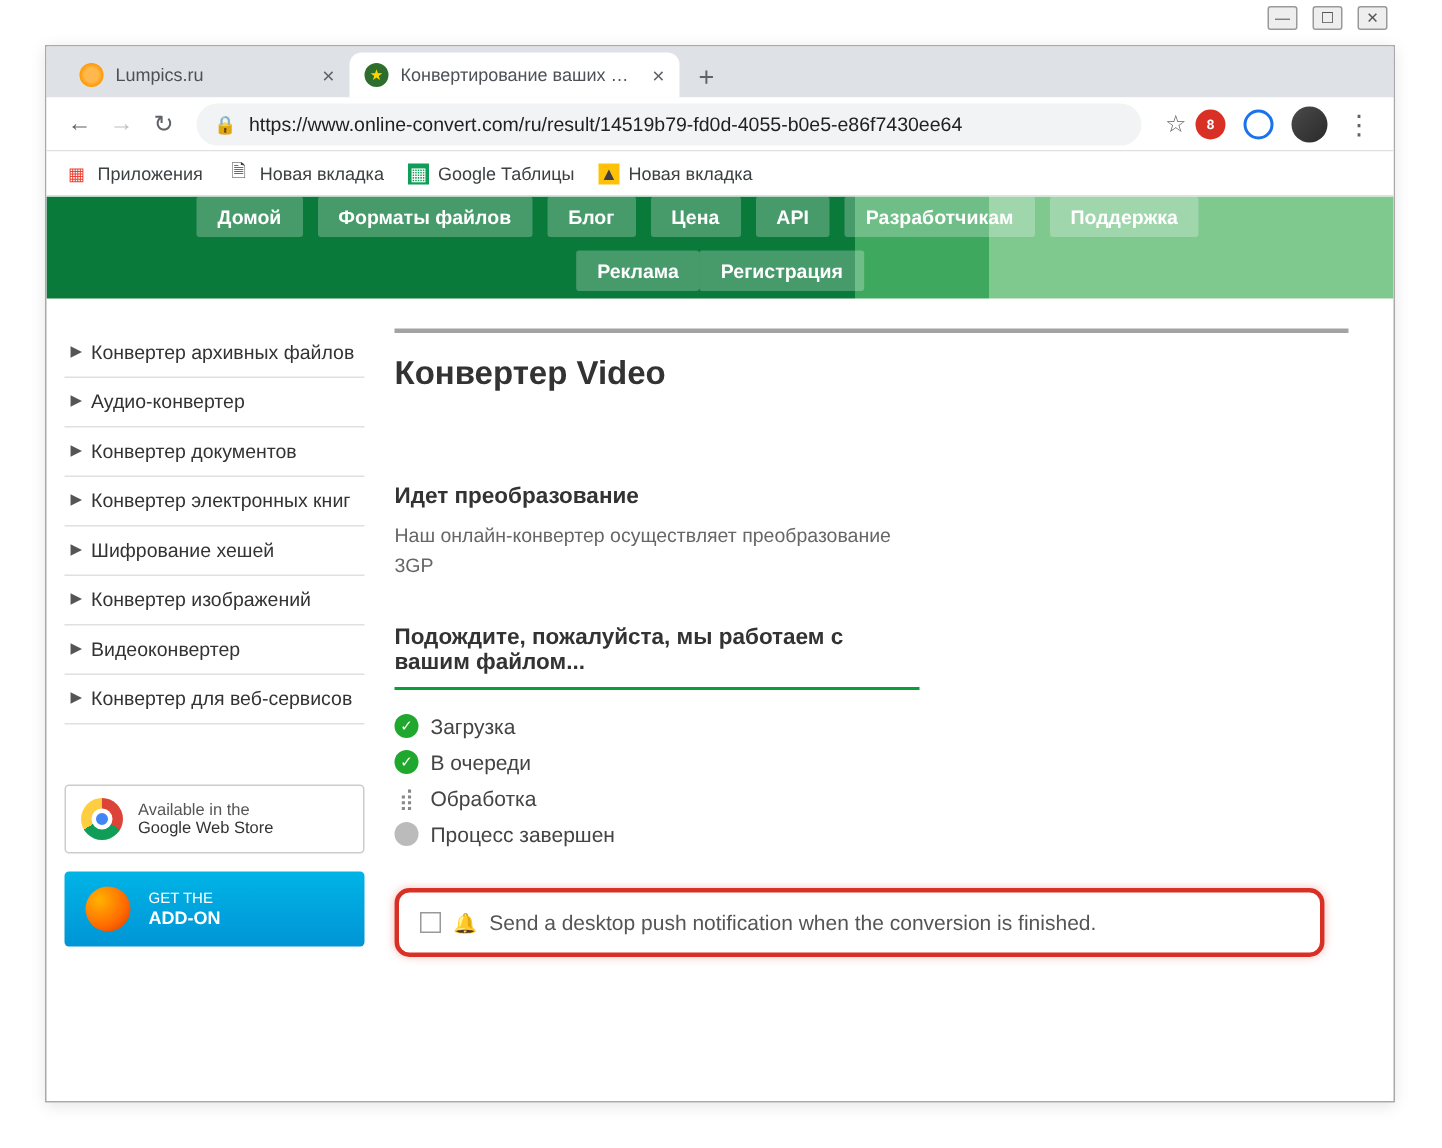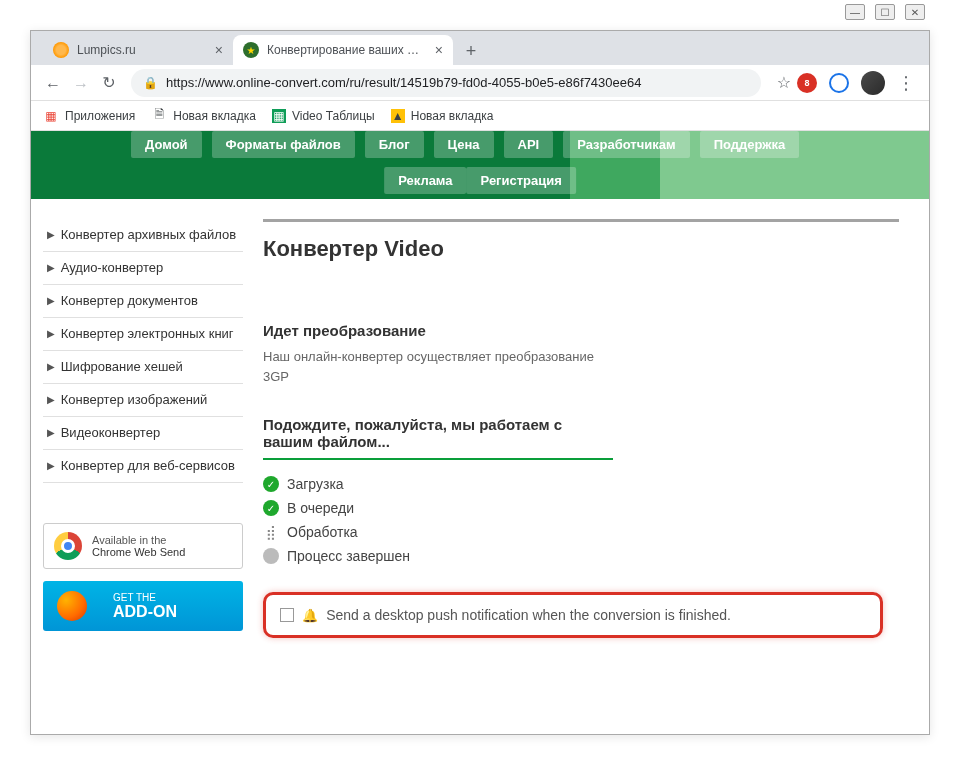--- a/index.html
+++ b/index.html
@@ -52,24 +52,24 @@
 .sb-title { font-weight: bold; font-size: 14px; color: #333; padding: 6px 4px 10px; }
 .sb-item { display: flex; align-items: flex-start; padding: 8px 4px; border-bottom: 1px solid #e0e0e0; font-size: 13px; color: #333; }
 .sb-caret { margin-right: 6px; font-size: 10px; color: #555; line-height:16px; }
 .sb-label { flex:1; }
 
 
 .promo { margin-top: 40px; }
 .chrome-badge { border:1px solid #ccc; padding:8px 10px; display:flex; align-items:center; gap:10px; font-size:11px; color:#555; border-radius:3px; margin-bottom:12px; }
 .chrome-logo { width:28px; height:28px; border-radius:50%; background: conic-gradient(#db4437 0 120deg, #0f9d58 120deg 240deg, #ffcd40 240deg 360deg); position:relative; }
 .chrome-logo::after { content:''; position:absolute; inset:7px; border-radius:50%; background:#4285f4; border:3px solid #fff; }
-.ff-badge { background: linear-gradient(180deg, #00b4e6, #0095d6); color:#fff; padding:10px 14px; display:flex; align-items:center; gap:26px; border-radius:3px; }
+.ff-badge { background: linear-gradient(180deg, #00b4e6, #0095d6); color:#fff; padding:10px 14px; display:flex; align-items:center; gap:12px; border-radius:3px; }
 .ff-logo { width:30px; height:30px; border-radius:50%; background: radial-gradient(circle at 30% 30%, #ffb300, #ff6a00 60%, #d63600); }
 .ff-text .l1 { font-size:10px; }
-.ff-text .l2 { font-size:16px; font-weight:bold; }
+.ff-text .l2 { font-size:12px; font-weight:bold; }
 
 
 .main { flex:1; margin-top: 20px; padding-right: 30px; }
 .main-title { font-size: 22px; font-weight: bold; color: #333; border-top: 3px solid #a3a3a3; padding-top: 14px; margin-bottom: 60px; }
 .status-h { font-size: 15px; font-weight: bold; color: #333; margin-bottom: 8px; }
 .status-d { font-size: 13px; color: #666; line-height: 1.5; margin-bottom: 30px; max-width: 340px; }
 .wait-h { font-size: 15px; font-weight: bold; color: #333; border-bottom: 2px solid #0a9e3a; padding-bottom: 8px; margin-bottom: 12px; max-width: 350px; }
 .step { display:flex; align-items:center; gap:8px; font-size: 14px; color: #444; padding: 4px 0; }
 .s-icon { width:16px; height:16px; border-radius:50%; display:flex; align-items:center; justify-content:center; font-size:10px; color:#fff; }
 .s-done { background:#1fa82d; }
@@ -132,21 +132,21 @@
     <div class="bk-item">
       <span class="bk-icon" style="color:#ea4335;">▦</span>
       <span>Приложения</span>
     </div>
     <div class="bk-item">
       <span class="bk-icon">🗎</span>
       <span>Новая вкладка</span>
     </div>
     <div class="bk-item">
       <span class="bk-icon" style="background:#0f9d58; color:#fff; width:14px; height:14px;">▦</span>
-      <span>Video Таблицы</span>
+      <span>Google Таблицы</span>
     </div>
     <div class="bk-item">
       <span class="bk-icon" style="background:#ffc107; width:14px; height:14px;">▲</span>
       <span>Новая вкладка</span>
     </div>
   </div>
 
   <div class="page">
     <div class="green-header">
       <div class="header-btns">
@@ -198,21 +198,21 @@
         <div class="sb-item">
             <span class="sb-caret">▶</span>
             <span class="sb-label">Конвертер для веб-сервисов</span>
           </div>
 
         <div class="promo">
           <div class="chrome-badge">
             <div class="chrome-logo"></div>
             <div>
               <div>Available in the</div>
-              <div style="color:#333;">Chrome Web Send</div>
+              <div style="color:#333;">Google Web Store</div>
             </div>
           </div>
           <div class="ff-badge">
             <div class="ff-logo"></div>
             <div class="ff-text">
               <div class="l1">GET THE</div>
               <div class="l2">ADD-ON</div>
             </div>
           </div>
         </div>

